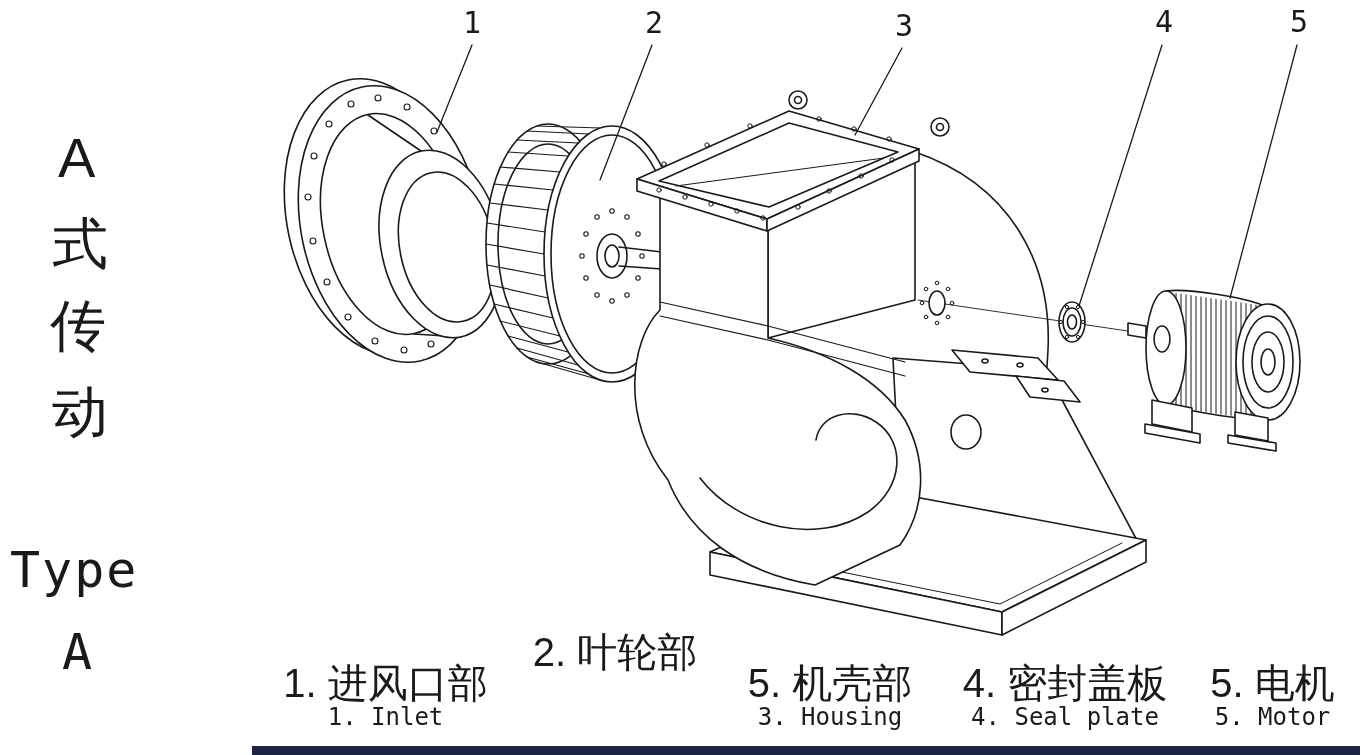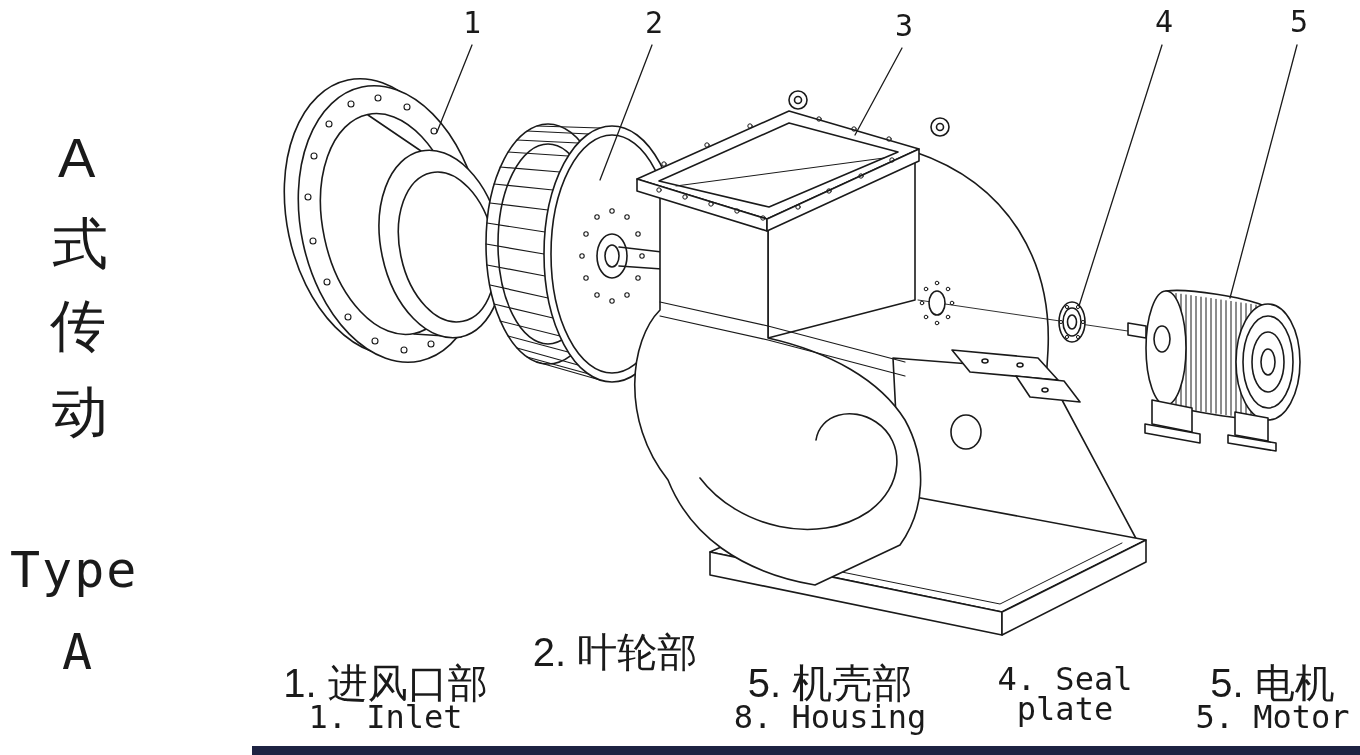--- a/index.html
+++ b/index.html
@@ -15,21 +15,21 @@
   }
   .side-cjk { font-size:56px; line-height:60px; }
   .side-latin {
     font-family:"DejaVu Sans Mono", monospace;
     font-size:50px; line-height:56px; letter-spacing:2px;text-align:center;
   }
   .legend-item { position:absolute; text-align:center; }
   .legend-zh { font-size:40px; line-height:38px; font-weight:400; }
   .legend-en {
     font-family:"DejaVu Sans Mono", monospace;
-    font-size:32px; line-height:30px;
+    font-size:24px; line-height:30px;
   }
   .footer-bar { position:absolute; left:252px; right:0; bottom:0; height:9px; }
   svg.drawing { position:absolute; left:0; top:0; }
 </style>
 </head>
 <body>
 
 <svg class="drawing" width="1360" height="755" viewBox="0 0 1360 755" fill="none" stroke="#1a1a1a" stroke-width="1.6" stroke-linecap="round" stroke-linejoin="round">
 
   <g stroke-width="0.9">
@@ -215,23 +215,24 @@
 
 <div class="legend-item" style="left:278px; top:664px; width:215px;">
   <div class="legend-zh">1. 进风口部</div>
   <div class="legend-en">1. Inlet</div>
 </div>
 <div class="legend-item" style="left:515px; top:633px; width:200px;">
   <div class="legend-zh">2. 叶轮部</div>
 </div>
 <div class="legend-item" style="left:730px; top:664px; width:200px;">
   <div class="legend-zh">5. 机壳部</div>
-  <div class="legend-en">8. Housing</div>
+  <div class="legend-en">3. Housing</div>
 </div>
 <div class="legend-item" style="left:950px; top:664px; width:230px;">
+  <div class="legend-zh">4. 密封盖板</div>
   <div class="legend-en">4. Seal plate</div>
 </div>
 <div class="legend-item" style="left:1180px; top:664px; width:185px;">
   <div class="legend-zh">5. 电机</div>
   <div class="legend-en">5. Motor</div>
 </div>
 
 <div class="footer-bar" style="background: rgb(29, 35, 66);"></div>
 
 </body></html>

